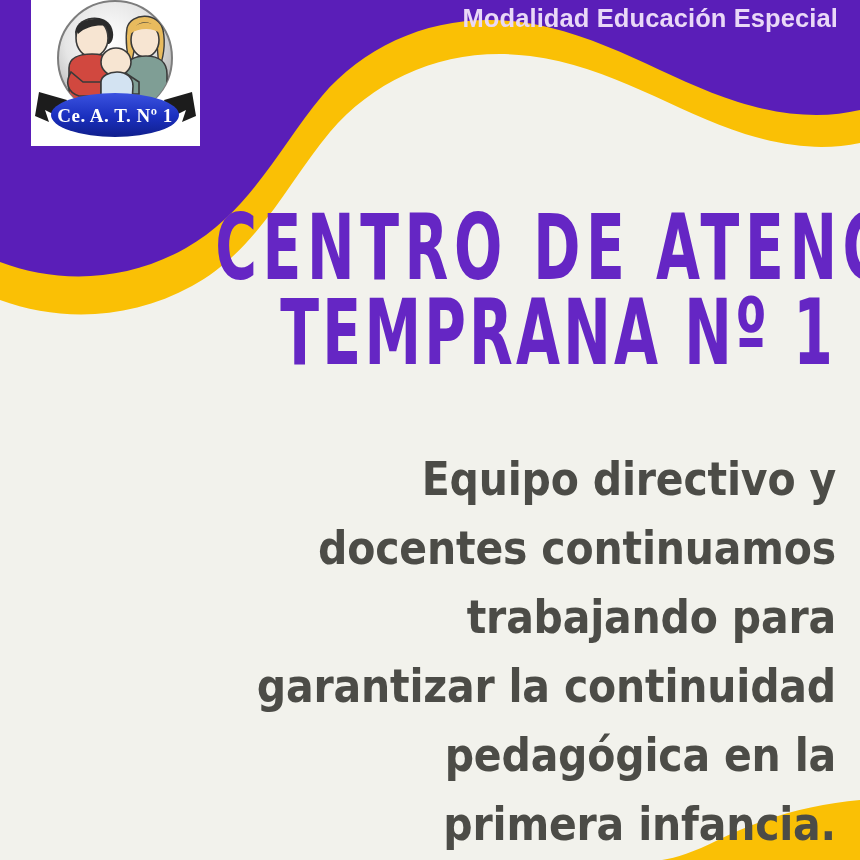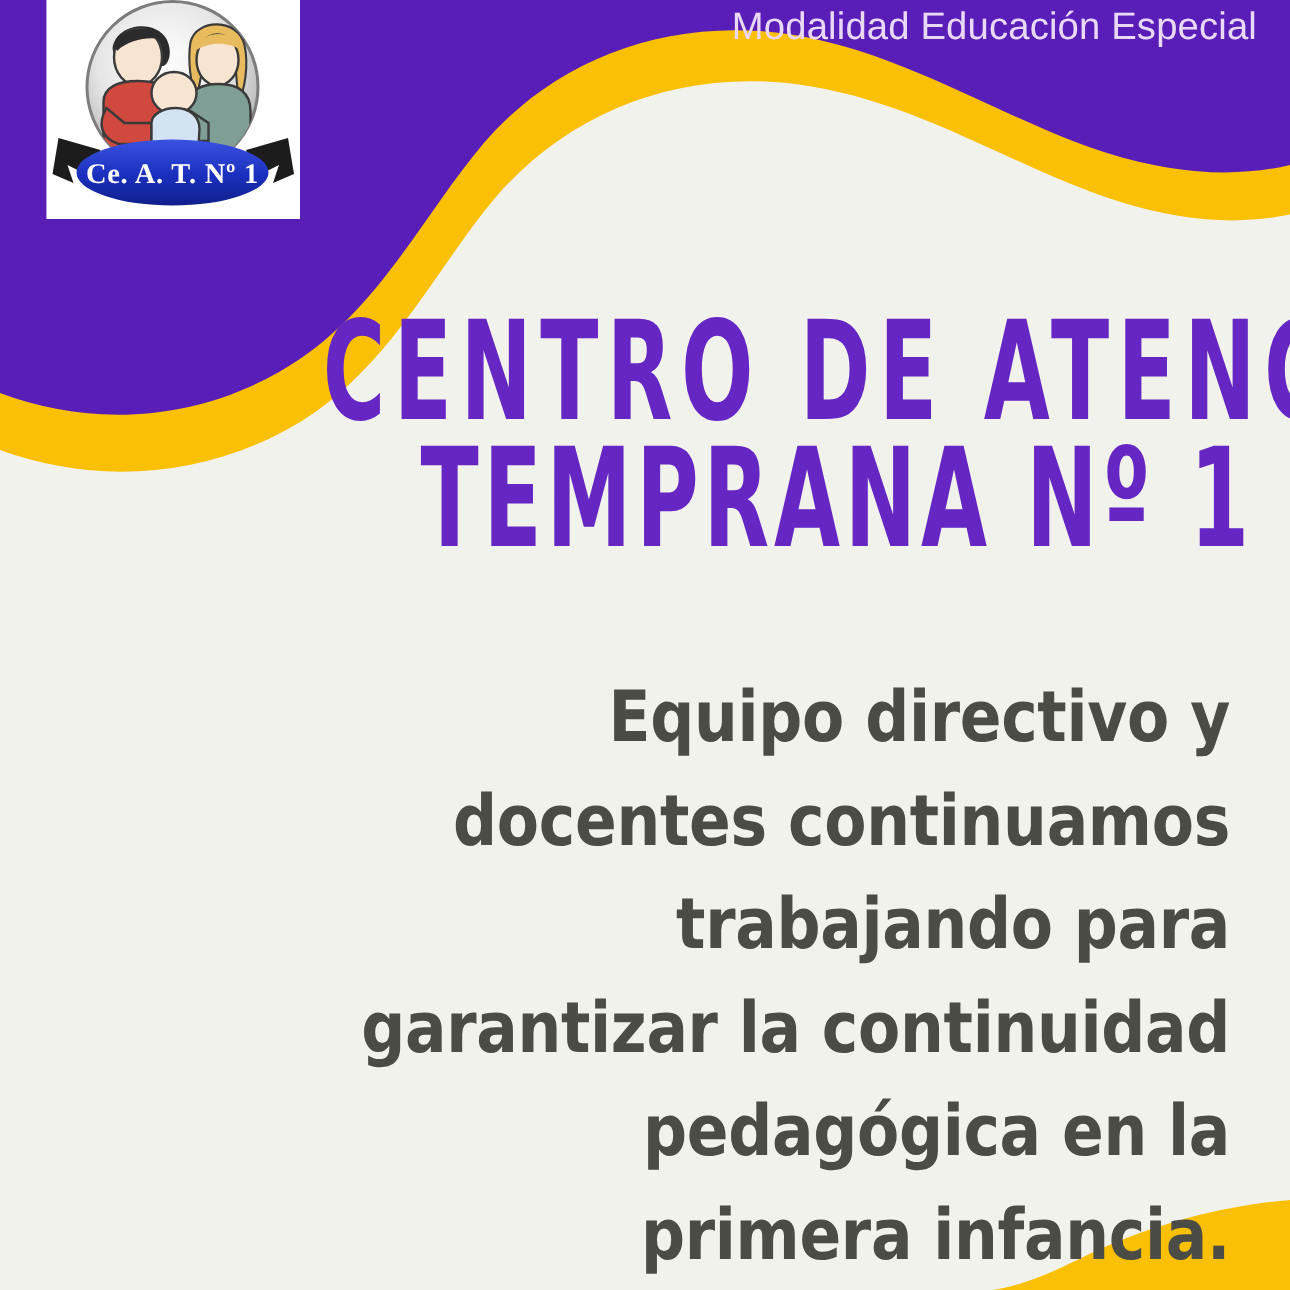--- a/index.html
+++ b/index.html
@@ -29,21 +29,21 @@
 
   
   .header-text {
     position: absolute;
     top: 2px;
     right: 22px;
     width: 560px;
     text-align: right;
     color: #e9d8f7;
     font-size: 25.5px;
-    font-weight: 400;
+    font-weight: 700;
     line-height: 1.33;
     letter-spacing: 0.1px;
     z-index: 6;
   }
   .header-text div { display: block; white-space: nowrap; }
 
   
   .logo-box {
     position: absolute;
     left: 31px;
@@ -77,21 +77,21 @@
     transform-origin: right center;
     white-space: nowrap;
   }
   .title-line.l1 { font-size: 79px; letter-spacing: 7px; }
   .title-line.l2 { font-size: 79px; letter-spacing: 4px; margin-top: 12px; }
 
   
   .body-block {
     position: absolute;
     left: 40px;
-    right: 40px;
+    right: 24px;
     top: 444px;
     text-align: right;
     z-index: 6;
     color: #4c4c47;
   }
   .body-line {
     display: block;
     font-family: "Liberation Sans Narrow", "DejaVu Sans Condensed", "Liberation Sans", sans-serif;
     font-weight: 700;
     font-size: 47px;

